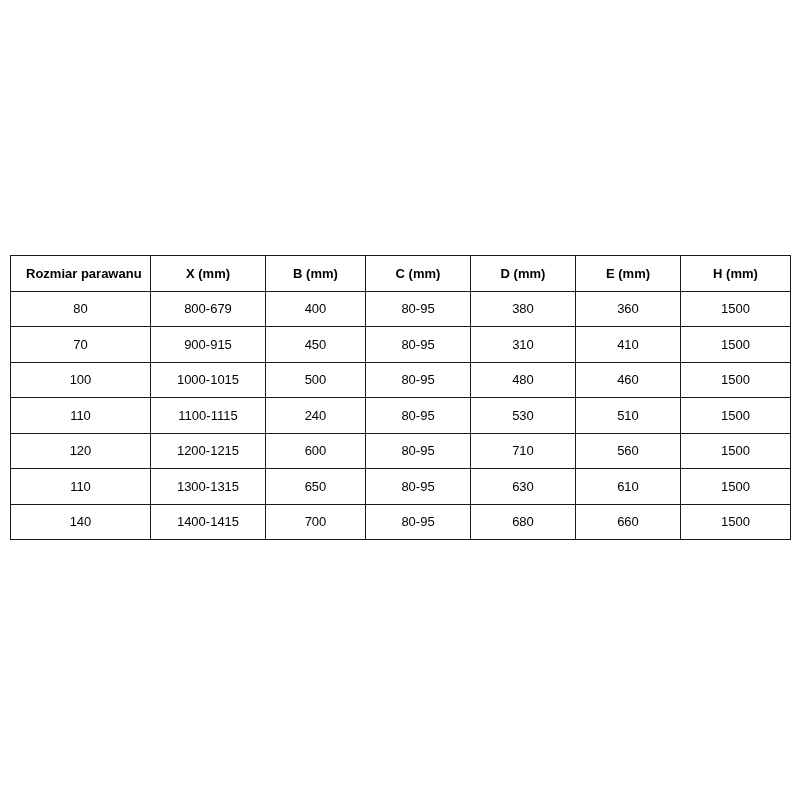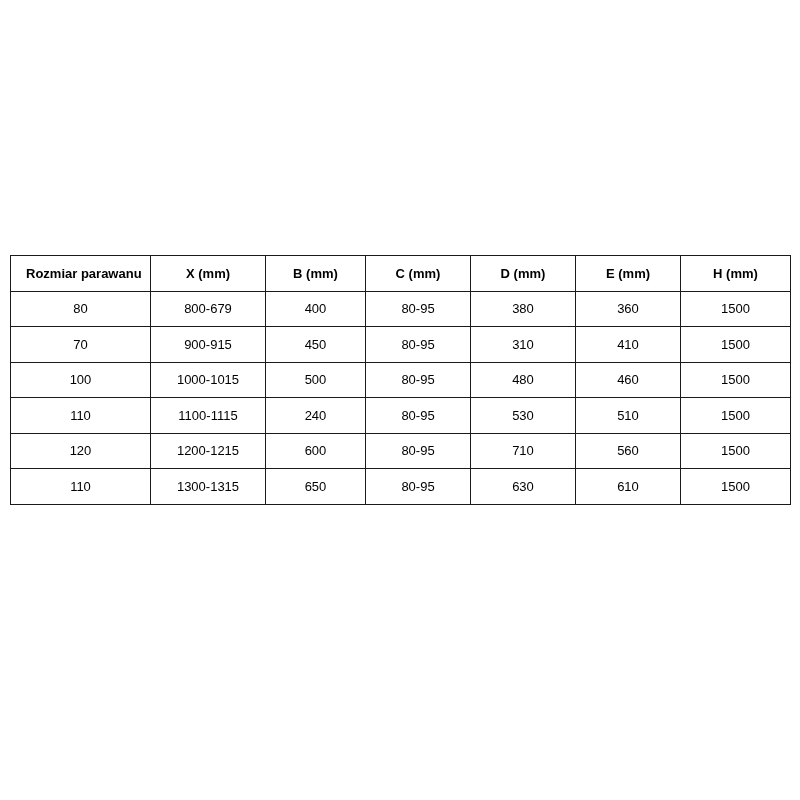--- a/index.html
+++ b/index.html
@@ -124,15 +124,24 @@
       </tr>
       <tr>
         <td>110</td>
         <td>1300-1315</td>
         <td>650</td>
         <td>80-95</td>
         <td>630</td>
         <td>610</td>
         <td>1500</td>
       </tr>
+      <tr>
+        <td>140</td>
+        <td>1400-1415</td>
+        <td>700</td>
+        <td>80-95</td>
+        <td>680</td>
+        <td>660</td>
+        <td>1500</td>
+      </tr>
     </tbody>
   </table>
 </div>
 
 </body></html>

